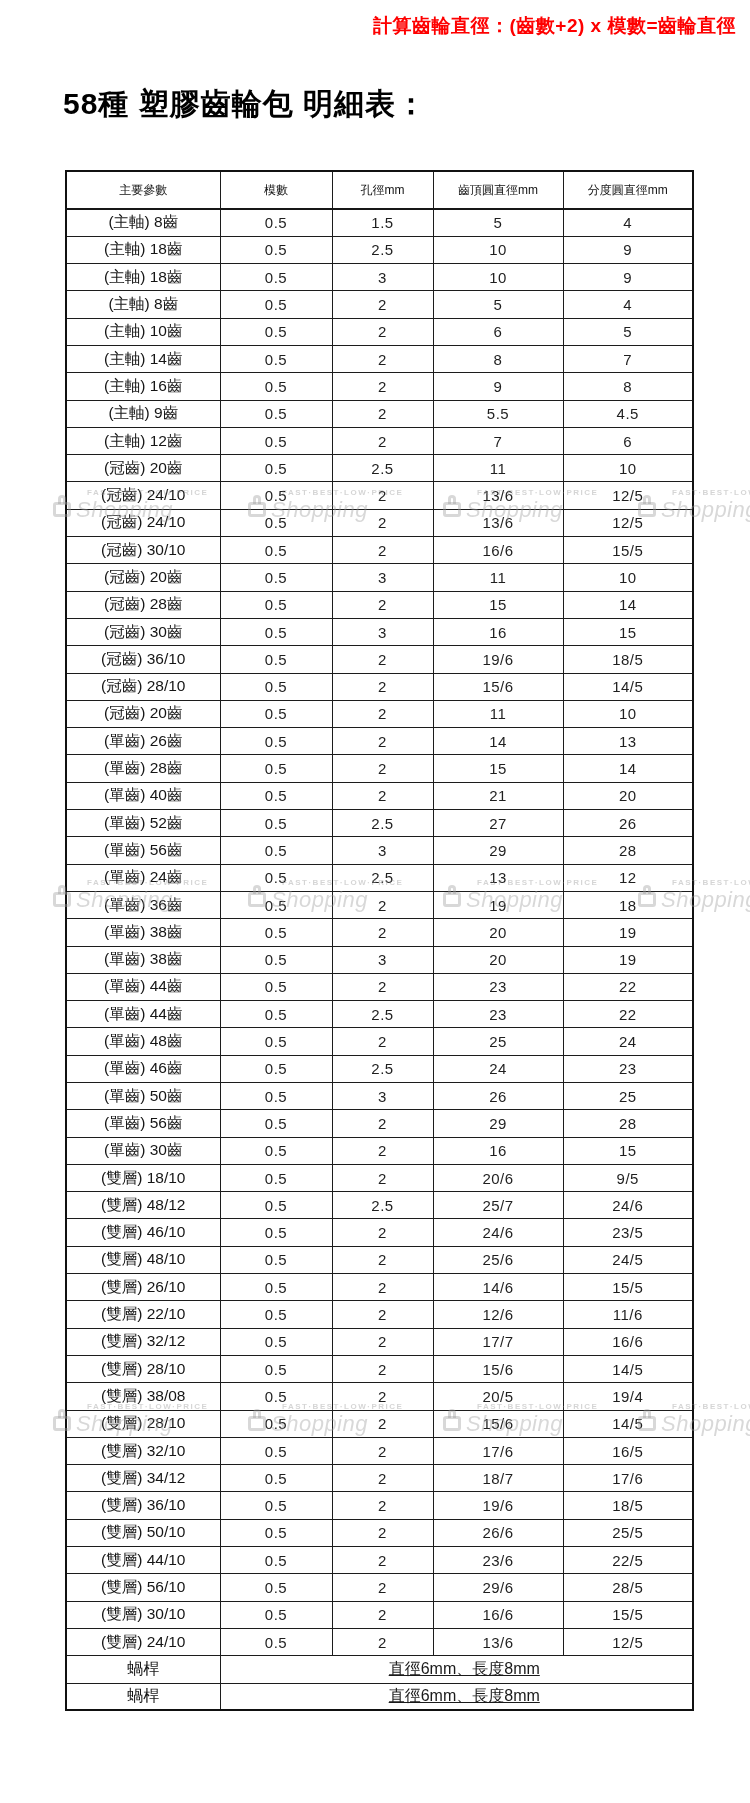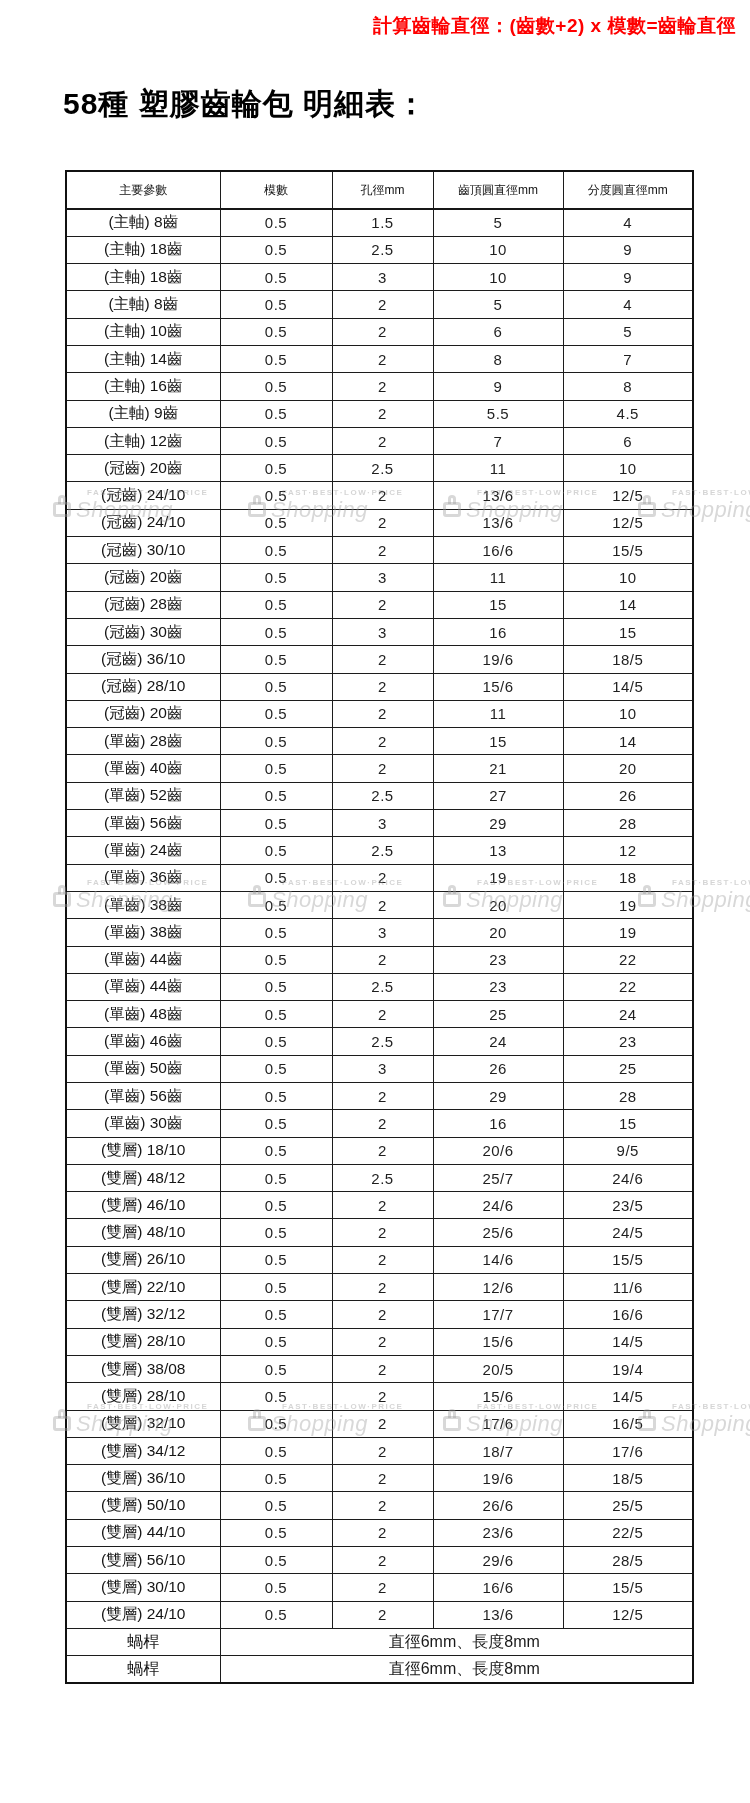--- a/index.html
+++ b/index.html
@@ -31,21 +31,21 @@
   .spec-table thead tr { height:38px; }
   .spec-table th {
     font-size:12px; font-weight:400; text-align:center; vertical-align:middle;
     padding:0; color:#111; border-bottom:2px solid #161616;
   }
   .spec-table tbody tr { height:27.3px; }
   .spec-table td { text-align:center; vertical-align:middle; padding:0; }
   .label-cell { font-size:15.5px; color:#151515; }
   .num-cell   { font-size:15px;   color:#1f1f1f; letter-spacing:0.5px; }
   .worm-label { font-size:16px; }
-  .worm-spec  { text-align:right; padding-left:16px !important; font-size:16px; }
+  .worm-spec  { text-align:right; padding-left:16px !important; font-size:16px;text-decoration:underline; }
   
   .watermark-layer { position:absolute; inset:0; z-index:2; pointer-events:none;margin-left:8px; }
   .wm-band { position:absolute; left:45px; width:900px; white-space:nowrap; }
   .wm-unit { display:inline-block; width:195px; vertical-align:top; }
   .wm-tag {
     display:block; font-size:8px; font-weight:bold; letter-spacing:1.5px;
     color:rgba(150,150,150,0.40); margin:0 0 1px 34px; font-style:normal;
   }
   .wm-text {
     display:block; font-size:22px; font-style:italic; font-weight:normal;
@@ -216,20 +216,27 @@
           <td class="num-cell">14/5</td>
         </tr>
         <tr>
           <td class="label-cell">(冠齒) 20齒</td>
           <td class="num-cell">0.5</td>
           <td class="num-cell">2</td>
           <td class="num-cell">11</td>
           <td class="num-cell">10</td>
         </tr>
         <tr>
+          <td class="label-cell">(單齒) 26齒</td>
+          <td class="num-cell">0.5</td>
+          <td class="num-cell">2</td>
+          <td class="num-cell">14</td>
+          <td class="num-cell">13</td>
+        </tr>
+        <tr>
           <td class="label-cell">(單齒) 28齒</td>
           <td class="num-cell">0.5</td>
           <td class="num-cell">2</td>
           <td class="num-cell">15</td>
           <td class="num-cell">14</td>
         </tr>
         <tr>
           <td class="label-cell">(單齒) 40齒</td>
           <td class="num-cell">0.5</td>
           <td class="num-cell">2</td>

